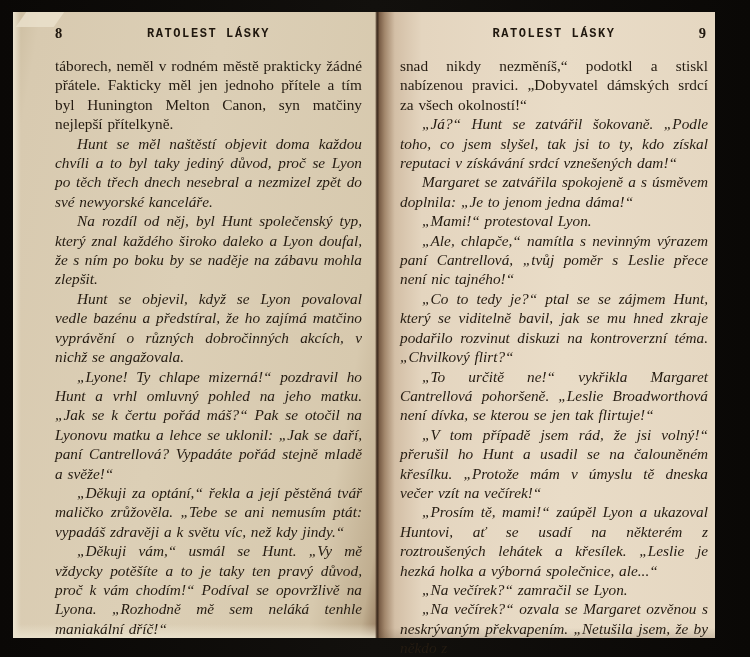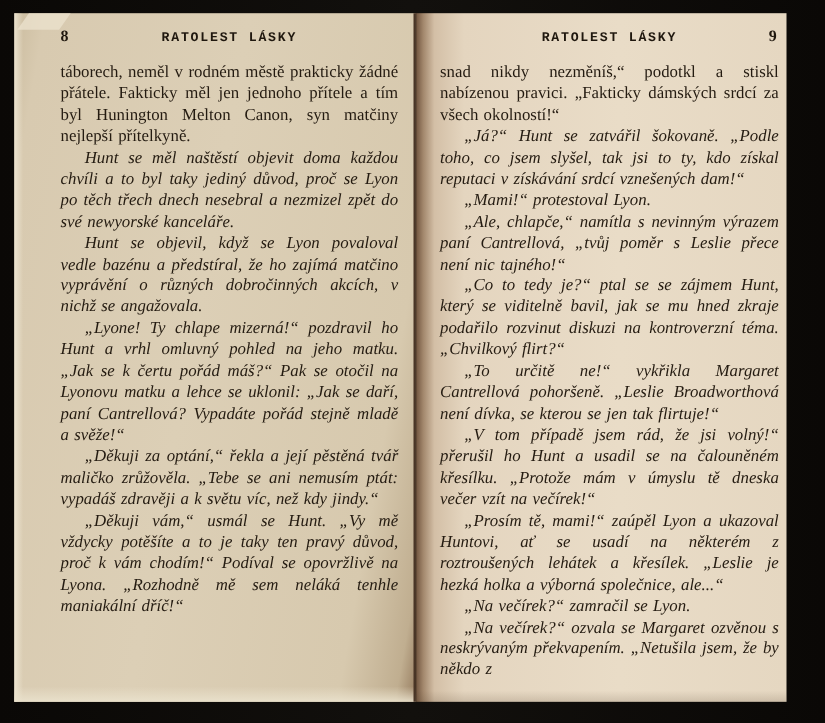--- a/index.html
+++ b/index.html
@@ -98,35 +98,37 @@
 
     <div class="page page-left">
       <div class="corner-chip"></div>
       <div class="page-header">
         <span class="page-number side-left">8</span>
         <span class="running-title">RATOLEST LÁSKY</span>
       </div>
       <div class="page-body">
           <p class=""><span>táborech, neměl v rodném městě prakticky žádné přátele. Fakticky měl jen jednoho přítele a tím byl Hunington Melton Canon, syn matčiny nejlepší přítelkyně.</span></p>
           <p class="indent"><span>Hunt se měl naštěstí objevit doma každou chvíli a to byl taky jediný důvod, proč se Lyon po těch třech dnech nesebral a nezmizel zpět do své newyorské kanceláře.</span></p>
+          <p class="indent"><span>Na rozdíl od něj, byl Hunt společenský typ, který znal každého široko daleko a Lyon doufal, že s ním po boku by se naděje na zábavu mohla zlepšit.</span></p>
           <p class="indent"><span>Hunt se objevil, když se Lyon povaloval vedle bazénu a předstíral, že ho zajímá matčino vyprávění o různých dobročinných akcích, v nichž se angažovala.</span></p>
           <p class="indent"><span>„Lyone! Ty chlape mizerná!“ pozdravil ho Hunt a vrhl omluvný pohled na jeho matku. „Jak se k čertu pořád máš?“ Pak se otočil na Lyonovu matku a lehce se uklonil: „Jak se daří, paní Cantrellová? Vypadáte pořád stejně mladě a svěže!“</span></p>
           <p class="indent"><span>„Děkuji za optání,“ řekla a její pěstěná tvář maličko zrůžověla. „Tebe se ani nemusím ptát: vypadáš zdravěji a k světu víc, než kdy jindy.“</span></p>
           <p class="indent"><span>„Děkuji vám,“ usmál se Hunt. „Vy mě vždycky potěšíte a to je taky ten pravý důvod, proč k vám chodím!“ Podíval se opovržlivě na Lyona. „Rozhodně mě sem neláká tenhle maniakální dříč!“</span></p>
         </div>
     </div>
 
     <div class="page page-right">
       <div class="page-header">
         <span class="running-title">RATOLEST LÁSKY</span>
         <span class="page-number side-right">9</span>
       </div>
       <div class="page-body">
-          <p class=""><span>snad nikdy nezměníš,“ podotkl a stiskl nabízenou pravici. „Fakticky dámských srdcí za všech okolností!“</span></p>
+          <p class=""><span>snad nikdy nezměníš,“ podotkl a stiskl nabízenou pravici. „Dobyvatel dámských srdcí za všech okolností!“</span></p>
           <p class="indent"><span>„Já?“ Hunt se zatvářil šokovaně. „Podle toho, co jsem slyšel, tak jsi to ty, kdo získal reputaci v získávání srdcí vznešených dam!“</span></p>
+          <p class="indent"><span>Margaret se zatvářila spokojeně a s úsměvem doplnila: „Je to jenom jedna dáma!“</span></p>
           <p class="indent"><span>„Mami!“ protestoval Lyon.</span></p>
           <p class="indent"><span>„Ale, chlapče,“ namítla s nevinným výrazem paní Cantrellová, „tvůj poměr s Leslie přece není nic tajného!“</span></p>
           <p class="indent"><span>„Co to tedy je?“ ptal se se zájmem Hunt, který se viditelně bavil, jak se mu hned zkraje podařilo rozvinut diskuzi na kontroverzní téma. „Chvilkový flirt?“</span></p>
           <p class="indent"><span>„To určitě ne!“ vykřikla Margaret Cantrellová pohoršeně. „Leslie Broadworthová není dívka, se kterou se jen tak flirtuje!“</span></p>
           <p class="indent"><span>„V tom případě jsem rád, že jsi volný!“ přerušil ho Hunt a usadil se na čalouněném křesílku. „Protože mám v úmyslu tě dneska večer vzít na večírek!“</span></p>
           <p class="indent"><span>„Prosím tě, mami!“ zaúpěl Lyon a ukazoval Huntovi, ať se usadí na některém z roztroušených lehátek a křesílek. „Leslie je hezká holka a výborná společnice, ale...“</span></p>
           <p class="indent"><span>„Na večírek?“ zamračil se Lyon.</span></p>
           <p class="indent"><span>„Na večírek?“ ozvala se Margaret ozvěnou s neskrývaným překvapením. „Netušila jsem, že by někdo z </span></p>
         </div>
     </div>

